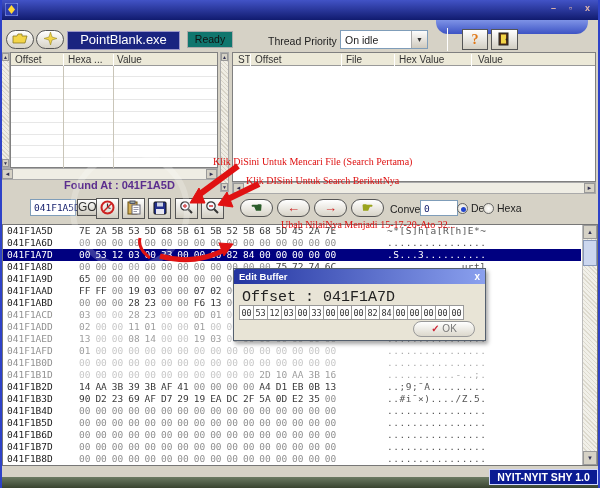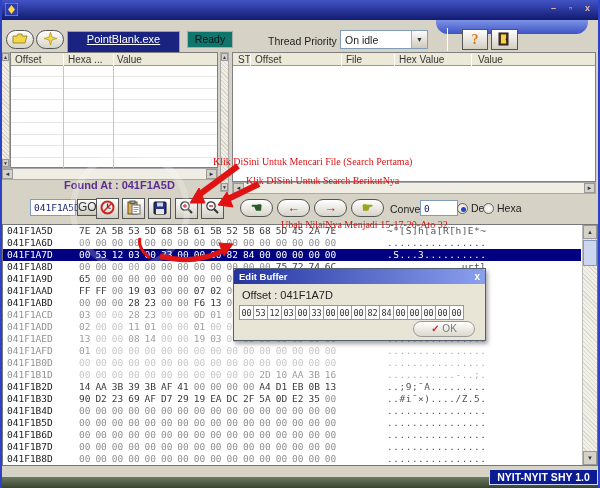--- a/index.html
+++ b/index.html
@@ -17,22 +17,22 @@
   .titlebar .appicon{position:absolute;left:5px;top:3px;}
   .winctl{position:absolute;top:3px;height:12px;display:flex;gap:4px;right:6px;}
   .winctl span{width:13px;height:12px;text-align:center;line-height:11px;font-size:9px;
     color:#e6b9ac;font-weight:bold;}
   .subtab{position:absolute;left:436px;top:20px;width:152px;height:14px;
     background:linear-gradient(#7e93e6,#3d53c4);border-radius:0 0 12px 12px;}
 
   
   .ovalbtn{position:absolute;top:30px;height:19px;border:1px solid #555;border-radius:10px;
     background:linear-gradient(#ffffff,#d6d2c6);display:flex;align-items:center;justify-content:center;}
-  .procbox{position:absolute;left:67px;top:31px;width:113px;height:34px;background:#1a2480;
-    border:1px solid #9a96c8;color:#fff;text-align:center;line-height:15px;font-size:11px;text-decoration:underline;}
+  .procbox{position:absolute;left:67px;top:31px;width:113px;height:19px;background:#1a2480;
+    border:1px solid #9a96c8;color:#fff;text-align:center;line-height:15px;font-size:13px;}
   .readybox{position:absolute;left:187px;top:31px;width:46px;height:17px;background:#0f766e;
     border:1px solid #aaa;color:#111;text-align:center;line-height:15px;font-size:10.5px;}
   .tplabel{position:absolute;left:268px;top:35px;font-size:10.5px;}
   .dropdown{position:absolute;left:340px;top:30px;width:88px;height:19px;background:#fff;
     border:1px solid #7f9db9;display:flex;align-items:center;}
   .dropdown .val{flex:1;padding-left:4px;font-size:10.5px;}
   .dropdown .arrow{width:16px;height:17px;background:linear-gradient(#fdfdfd,#cfcabe);
     border-left:1px solid #aaa;text-align:center;font-size:7px;line-height:17px;color:#333;}
   .tbsep{position:absolute;left:447px;top:28px;width:1px;height:23px;background:#aaa;border-right:1px solid #fff;}
   .sqbtn{position:absolute;border:1px solid #555;background:linear-gradient(#ffffff,#d2cec2);
@@ -99,21 +99,21 @@
   
   .wmark{position:absolute;border:6px solid rgba(255,255,255,.22);border-radius:50%;pointer-events:none;}
 
   
   .dialog{position:absolute;left:233px;top:268px;width:253px;height:73px;z-index:40;
     background:#e8e4d6;border:1px solid #55606e;box-shadow:2px 3px 4px rgba(0,0,0,.35);}
   .dlg-title{position:absolute;left:0;top:0;right:0;height:15px;
     background:linear-gradient(90deg,#2334a0,#8aa0ee);color:#fff;font-size:9.5px;font-weight:bold;
     line-height:15px;padding-left:5px;border-radius:2px 2px 0 0;}
   .dlg-x{position:absolute;right:5px;top:0;color:#fff;font-size:10px;font-weight:bold;line-height:15px;}
-  .dlg-offset{position:absolute;left:8px;top:20px;font-size:11px;color:#222;}
+  .dlg-offset{position:absolute;left:8px;top:20px;font-size:15px;color:#222;font-family:Liberation Mono, monospace;}
   .dlg-cells{position:absolute;left:6px;top:36px;display:flex;}
   .dlg-cells .cell{width:15px;height:15px;border:1px solid #999;margin-left:-1px;background:#fff;
     font-family:"DejaVu Sans Mono",monospace;font-size:8.5px;text-align:center;line-height:14px;color:#333;}
   .okbtn{position:absolute;right:10px;top:52px;width:62px;height:16px;border:1px solid #999;border-radius:8px;
     background:linear-gradient(#fff,#dcd8cc);font-size:10px;color:#777;text-align:center;line-height:14px;}
   .okbtn .chk{color:#cc2233;font-weight:bold;}
 
   
   .botband{position:absolute;left:0;top:477px;width:600px;height:11px;
     background:linear-gradient(#6b7a62,#39442f);}

